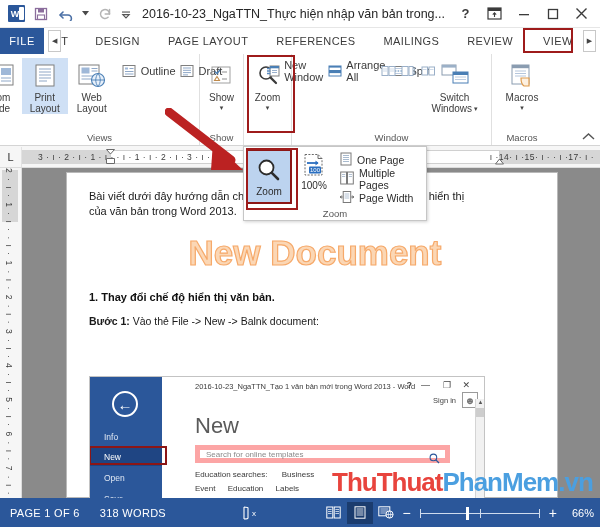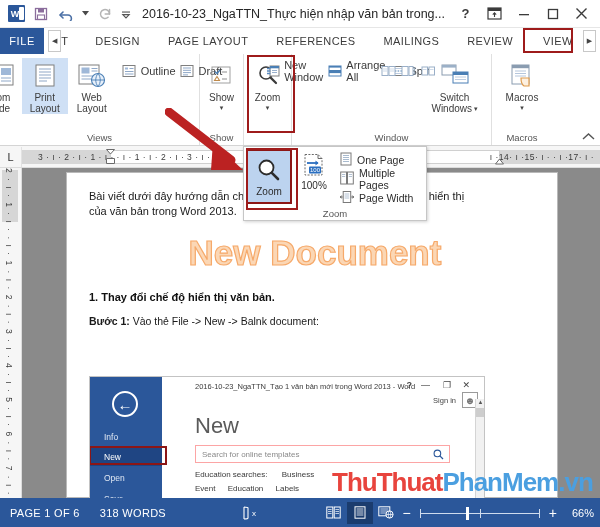--- a/index.html
+++ b/index.html
@@ -165,21 +165,21 @@
               font-size:8.5px; display:flex; align-items:center; padding-left:14px; }
   .shot-nav.sel { background:#1f4583; color:#fff; }
   .shot-nav-red { position:absolute; left:-1px; width:78px; height:19px; border:2px solid #8c1616; }
   .shot-title { position:absolute; left:105px; top:5px; font-size:7.5px; color:#3a3a3a; white-space:nowrap; }
   .shot-wb { position:absolute; top:3px; font-size:9px; color:#444; }
   .shot-signin{ position:absolute; right:28px; top:19px; font-size:7.5px; color:#444; }
   .shot-avatar{ position:absolute; right:6px; top:15px; width:16px; height:16px;
                 border:1px solid #9a9a9a; color:#777; display:flex; align-items:center; justify-content:center; font-size:10px;}
   .shot-new { position:absolute; left:105px; top:36px; font-size:22px; color:#5a5a5a; font-weight:300; }
   .shot-search { position:absolute; left:105px; top:68px; width:255px; height:18px;
-                 border:1px solid #fca5a5; background:#fff; font-size:8px; color:#8a8a8a;
+                 border:5px solid #fca5a5; background:#fff; font-size:8px; color:#8a8a8a;
                  display:flex; align-items:center; padding-left:6px; }
   .shot-search-ico{ position:absolute; right:5px; top:3px; color:#2b579a; font-size:10px;}
   .shot-sugg { position:absolute; left:105px; top:93px; font-size:8px; color:#3a3a3a; }
   .shot-sugg2{ position:absolute; left:105px; top:107px; font-size:8px; color:#3a3a3a; }
   .shot-scroll { position:absolute; right:0; top:22px; width:9px; height:106px; background:#f1f1f1; border-left:1px solid #d4d4d4;}
   .shot-scroll .thumb{ width:9px; height:9px; background:#cdcdcd; }
   .shot-scroll .arr{ width:9px; height:9px; font-size:6px; text-align:center; color:#555;}
 
   
   .watermark {

